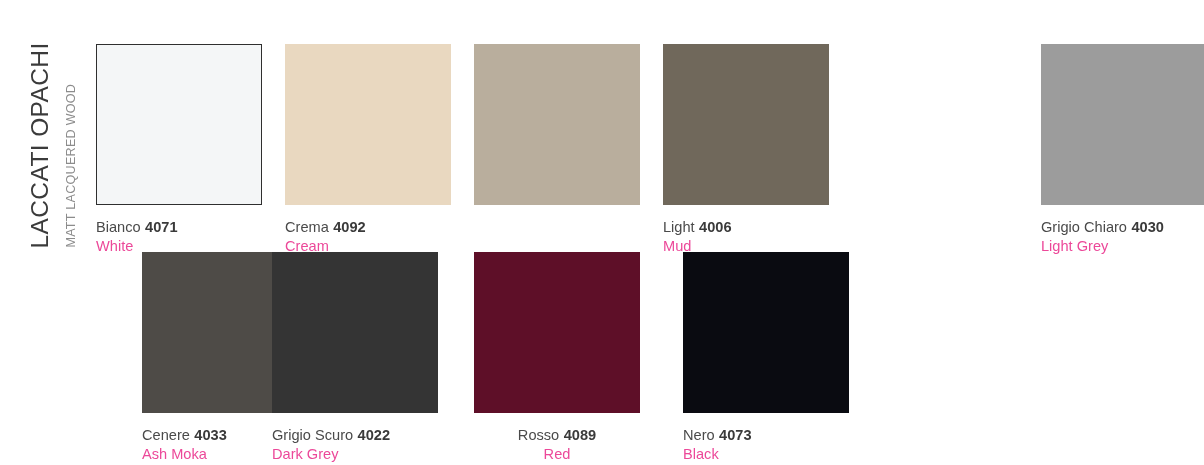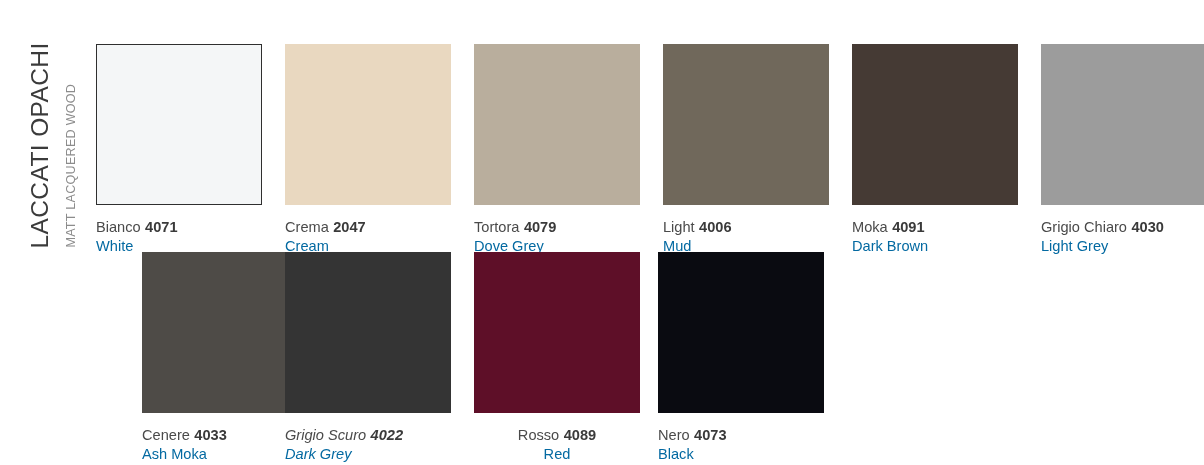--- a/index.html
+++ b/index.html
@@ -90,21 +90,21 @@
     color: #4a4a4a;
     font-weight: 400;
   }
   .cap-code {
     font-size: 14.6px;
     color: #3a3a3a;
     font-weight: 700;
   }
   .cap-en {
     font-size: 14.6px;
-    color: #0369a1;
+    color: #ec4899;
     font-weight: 400;
   }
 </style>
 </head>
 <body>
 
 <div class="page">
 
   <div class="side-title">
     <span class="vert main-line">LACCATI OPACHI</span>
@@ -116,76 +116,65 @@
         <div class="cell" style="left: 0px;">
           <div class="swatch bordered" style="background: rgb(244, 246, 247);"></div>
           <div class="caption">
             <div><span class="cap-it">Bianco</span> <span class="cap-code">4071</span></div>
             <div class="cap-en">White</div>
           </div>
         </div>
         <div class="cell" style="left: 189px;">
           <div class="swatch" style="background: rgb(233, 216, 192);"></div>
           <div class="caption">
-            <div><span class="cap-it">Crema</span> <span class="cap-code">2047</span></div>
+            <div><span class="cap-it">Crema</span> <span class="cap-code">4092</span></div>
             <div class="cap-en">Cream</div>
           </div>
         </div>
         <div class="cell" style="left: 378px;">
           <div class="swatch" style="background: rgb(185, 174, 157);"></div>
-          <div class="caption">
-            <div><span class="cap-it">Tortora</span> <span class="cap-code">4079</span></div>
-            <div class="cap-en">Dove Grey</div>
-          </div>
         </div>
         <div class="cell" style="left: 567px;">
           <div class="swatch" style="background: rgb(112, 104, 91);"></div>
           <div class="caption">
             <div><span class="cap-it">Light</span> <span class="cap-code">4006</span></div>
             <div class="cap-en">Mud</div>
-          </div>
-        </div>
-        <div class="cell" style="left: 756px;">
-          <div class="swatch" style="background: rgb(69, 58, 52);"></div>
-          <div class="caption">
-            <div><span class="cap-it">Moka</span> <span class="cap-code">4091</span></div>
-            <div class="cap-en">Dark Brown</div>
           </div>
         </div>
         <div class="cell" style="left: 945px;">
           <div class="swatch" style="background: rgb(156, 156, 156);"></div>
           <div class="caption">
             <div><span class="cap-it">Grigio Chiaro</span> <span class="cap-code">4030</span></div>
             <div class="cap-en">Light Grey</div>
           </div>
         </div>
       </div>
     <div class="row" id="row2">
         <div class="cell" style="left: 0px; padding-left: 46px;">
           <div class="swatch" style="background: rgb(78, 75, 71);"></div>
           <div class="caption">
             <div><span class="cap-it">Cenere</span> <span class="cap-code">4033</span></div>
             <div class="cap-en">Ash Moka</div>
           </div>
         </div>
-        <div class="cell" style="left: 189px; font-style: italic;">
+        <div class="cell" style="left: 176px;">
           <div class="swatch" style="background: rgb(52, 52, 52);"></div>
           <div class="caption">
             <div><span class="cap-it">Grigio Scuro</span> <span class="cap-code">4022</span></div>
             <div class="cap-en">Dark Grey</div>
           </div>
         </div>
         <div class="cell" style="left: 378px; text-align: center;">
           <div class="swatch" style="background: rgb(94, 15, 40);"></div>
           <div class="caption">
             <div><span class="cap-it">Rosso</span> <span class="cap-code">4089</span></div>
             <div class="cap-en">Red</div>
           </div>
         </div>
-        <div class="cell" style="left: 542px; padding-left: 20px;">
+        <div class="cell" style="left: 567px; padding-left: 20px;">
           <div class="swatch" style="background: rgb(10, 11, 17);"></div>
           <div class="caption">
             <div><span class="cap-it">Nero</span> <span class="cap-code">4073</span></div>
             <div class="cap-en">Black</div>
           </div>
         </div>
       </div>
   </div>
 
 </div>

